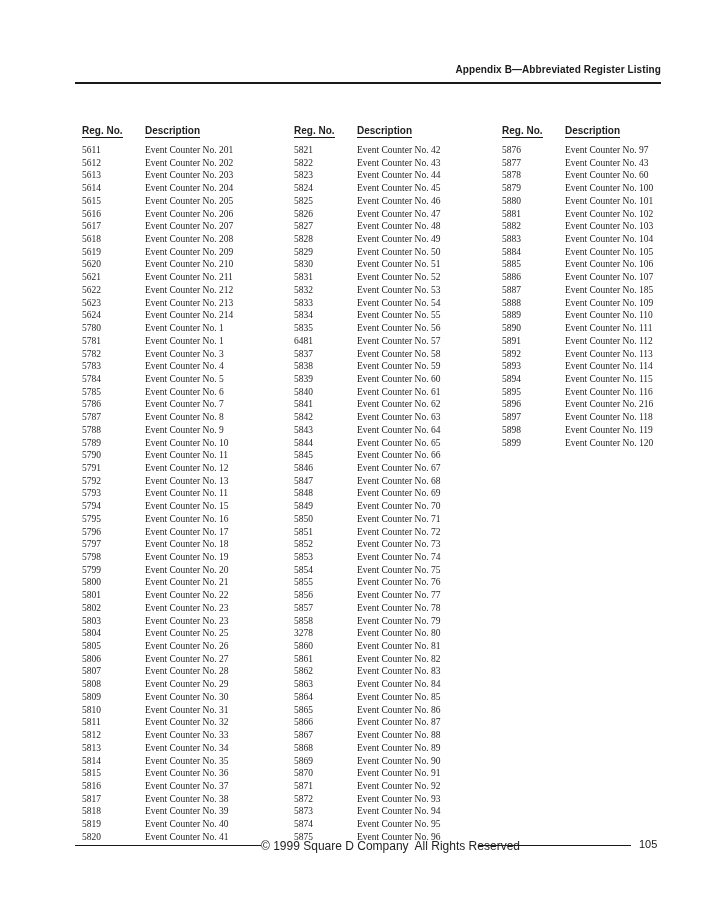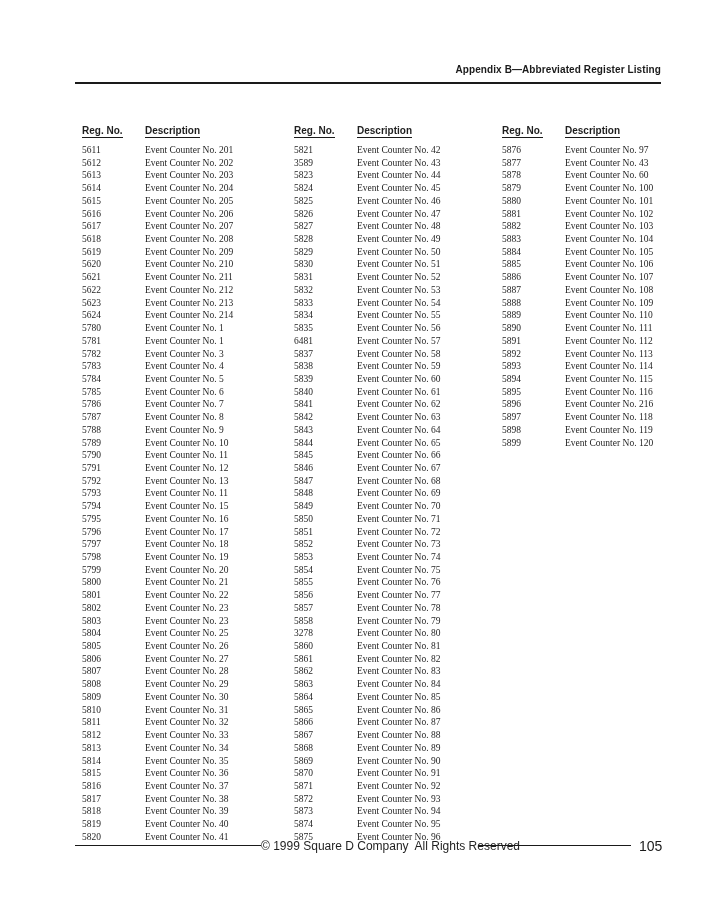--- a/index.html
+++ b/index.html
@@ -42,21 +42,21 @@
   .footer-rule{position:absolute;top:845px;height:1.4px;background:#1a1a1a;}
   .footer-rule-left{left:75px;width:186px;}
   .footer-rule-right{left:478px;width:153px;}
   .copyright{
     position:absolute;left:261px;top:839px;width:217px;
     text-align:center;font-size:12px;color:#1f1f1f;
     white-space:pre;
   }
   .page-number{
     position:absolute;left:639px;top:838px;
-    font-size:14px;color:#1a1a1a;
+    font-size:11px;color:#1a1a1a;
   }
 </style>
 </head>
 <body>
 
 <div class="page">
 
   <div class="header-title">Appendix B—Abbreviated Register Listing</div>
   <div class="header-rule"></div>
 
@@ -124,21 +124,21 @@
       </div>
   </section>
 
   <section class="col col-2">
     <div class="col-head">
       <span class="hdr hdr-reg">Reg. No.</span>
       <span class="hdr hdr-desc">Description</span>
     </div>
     <div class="rows">
         <div class="row"><span class="reg">5821</span><span class="desc">Event Counter No. 42</span></div>
-        <div class="row"><span class="reg">3589</span><span class="desc">Event Counter No. 43</span></div>
+        <div class="row"><span class="reg">5822</span><span class="desc">Event Counter No. 43</span></div>
         <div class="row"><span class="reg">5823</span><span class="desc">Event Counter No. 44</span></div>
         <div class="row"><span class="reg">5824</span><span class="desc">Event Counter No. 45</span></div>
         <div class="row"><span class="reg">5825</span><span class="desc">Event Counter No. 46</span></div>
         <div class="row"><span class="reg">5826</span><span class="desc">Event Counter No. 47</span></div>
         <div class="row"><span class="reg">5827</span><span class="desc">Event Counter No. 48</span></div>
         <div class="row"><span class="reg">5828</span><span class="desc">Event Counter No. 49</span></div>
         <div class="row"><span class="reg">5829</span><span class="desc">Event Counter No. 50</span></div>
         <div class="row"><span class="reg">5830</span><span class="desc">Event Counter No. 51</span></div>
         <div class="row"><span class="reg">5831</span><span class="desc">Event Counter No. 52</span></div>
         <div class="row"><span class="reg">5832</span><span class="desc">Event Counter No. 53</span></div>
@@ -198,21 +198,21 @@
         <div class="row"><span class="reg">5877</span><span class="desc">Event Counter No. 43</span></div>
         <div class="row"><span class="reg">5878</span><span class="desc">Event Counter No. 60</span></div>
         <div class="row"><span class="reg">5879</span><span class="desc">Event Counter No. 100</span></div>
         <div class="row"><span class="reg">5880</span><span class="desc">Event Counter No. 101</span></div>
         <div class="row"><span class="reg">5881</span><span class="desc">Event Counter No. 102</span></div>
         <div class="row"><span class="reg">5882</span><span class="desc">Event Counter No. 103</span></div>
         <div class="row"><span class="reg">5883</span><span class="desc">Event Counter No. 104</span></div>
         <div class="row"><span class="reg">5884</span><span class="desc">Event Counter No. 105</span></div>
         <div class="row"><span class="reg">5885</span><span class="desc">Event Counter No. 106</span></div>
         <div class="row"><span class="reg">5886</span><span class="desc">Event Counter No. 107</span></div>
-        <div class="row"><span class="reg">5887</span><span class="desc">Event Counter No. 108</span></div>
+        <div class="row"><span class="reg">5887</span><span class="desc">Event Counter No. 185</span></div>
         <div class="row"><span class="reg">5888</span><span class="desc">Event Counter No. 109</span></div>
         <div class="row"><span class="reg">5889</span><span class="desc">Event Counter No. 110</span></div>
         <div class="row"><span class="reg">5890</span><span class="desc">Event Counter No. 111</span></div>
         <div class="row"><span class="reg">5891</span><span class="desc">Event Counter No. 112</span></div>
         <div class="row"><span class="reg">5892</span><span class="desc">Event Counter No. 113</span></div>
         <div class="row"><span class="reg">5893</span><span class="desc">Event Counter No. 114</span></div>
         <div class="row"><span class="reg">5894</span><span class="desc">Event Counter No. 115</span></div>
         <div class="row"><span class="reg">5895</span><span class="desc">Event Counter No. 116</span></div>
         <div class="row"><span class="reg">5896</span><span class="desc">Event Counter No. 216</span></div>
         <div class="row"><span class="reg">5897</span><span class="desc">Event Counter No. 118</span></div>

